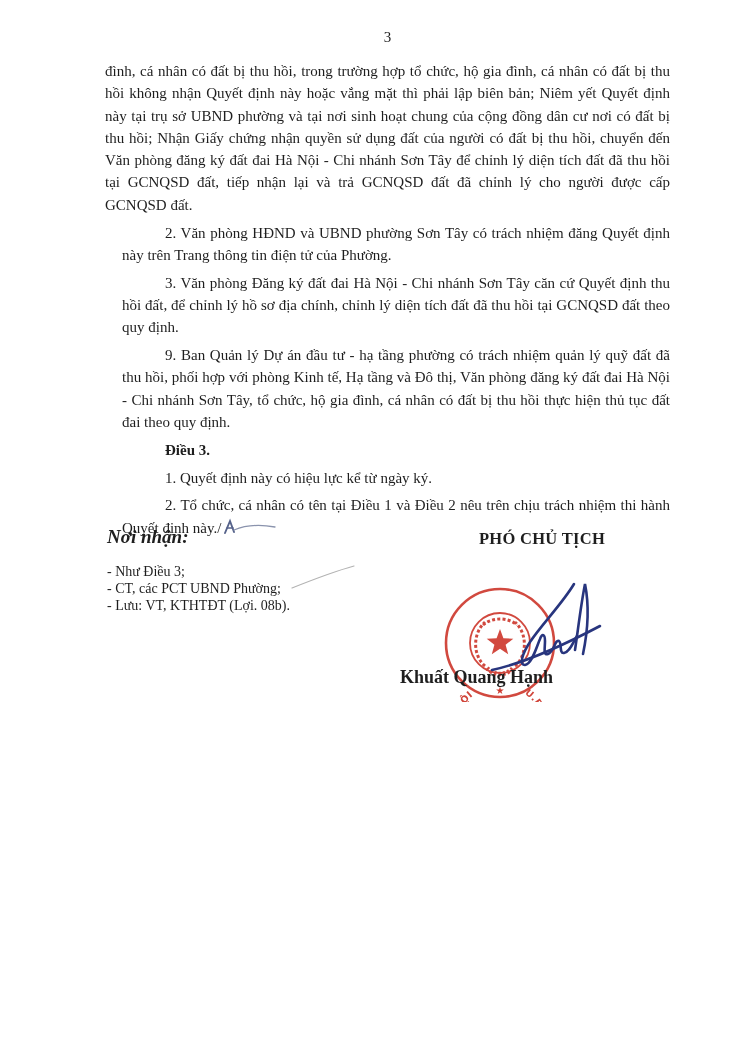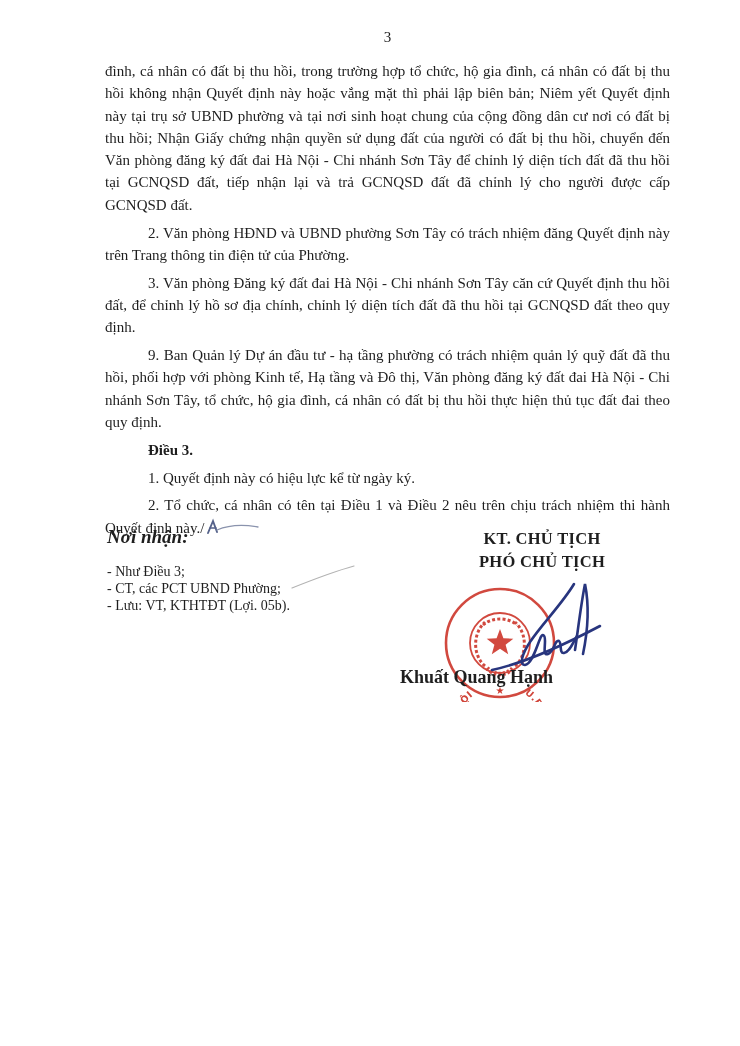--- a/index.html
+++ b/index.html
@@ -20,21 +20,21 @@
     font-size: 15px;
   }
   .body-text {
     position: absolute;
     top: 60px; left: 105px; width: 565px;
     font-size: 15px;
     line-height: 22.3px;
     text-align: justify;
   }
   .para { margin: 0 0 5.5px 0; }
-  .para.indent { text-indent: 43px; }
+  .para.indent { text-indent: 43px; margin-left: 17px; }
   .para.heading { font-weight: bold; }
   .pen-mark { vertical-align: -3px; margin-left: 2px; }
 
   .recipients {
     position: absolute;
     left: 107px; top: 529px;
     font-size: 14px;
     line-height: 16.9px;
   }
   .recipients-heading {
@@ -88,29 +88,28 @@
           <path d="M 4,10 L 10,10" stroke-width="1.5"></path>
           <path d="M 11,12 C 24,6.5 38,6.5 52,9" stroke-width="1.3" stroke="#8a93ad"></path>
         </g>
       </svg></p>
   </main>
 
   <section class="recipients">
     <div class="recipients-heading">Nơi nhận:</div>
     <div class="recipient-line">- Như Điều 3;</div>
     <div class="recipient-line">- CT, các PCT UBND Phường;</div>
-    <div class="recipient-line">- Lưu: VT, KTHTĐT (Lợi. 05b).</div>
+    <div class="recipient-line">- Lưu: VT, KTHTĐT (Lợi. 08b).</div>
   </section>
 
   <svg class="pen-stroke-luu" width="66" height="28" viewBox="0 0 66 28" aria-hidden="true">
     <path d="M 2,26 C 22,18 42,10 64,4" fill="none" stroke="#b3b3b3" stroke-width="1.2" stroke-linecap="round"></path>
   </svg>
 
   <section class="sig-titles">
-    <div>KT. CHỦ TỊCH</div>
     <div>PHÓ CHỦ TỊCH</div>
   </section>
 
   <svg class="stamp" width="118" height="118" viewBox="-59 -59 118 118" aria-hidden="true">
     <g stroke="#ce3a2f" fill="none" opacity="0.92">
       <circle cx="0" cy="0" r="54" stroke-width="2.6"></circle>
       <circle cx="0" cy="0" r="30" stroke-width="1.8"></circle>
 
       <path d="M -15,23 C -27,13 -28,-9 -15,-21" stroke-width="3" stroke-dasharray="3 2.2"></path>
       <path d="M 15,23 C 27,13 28,-9 15,-21" stroke-width="3" stroke-dasharray="3 2.2"></path>

